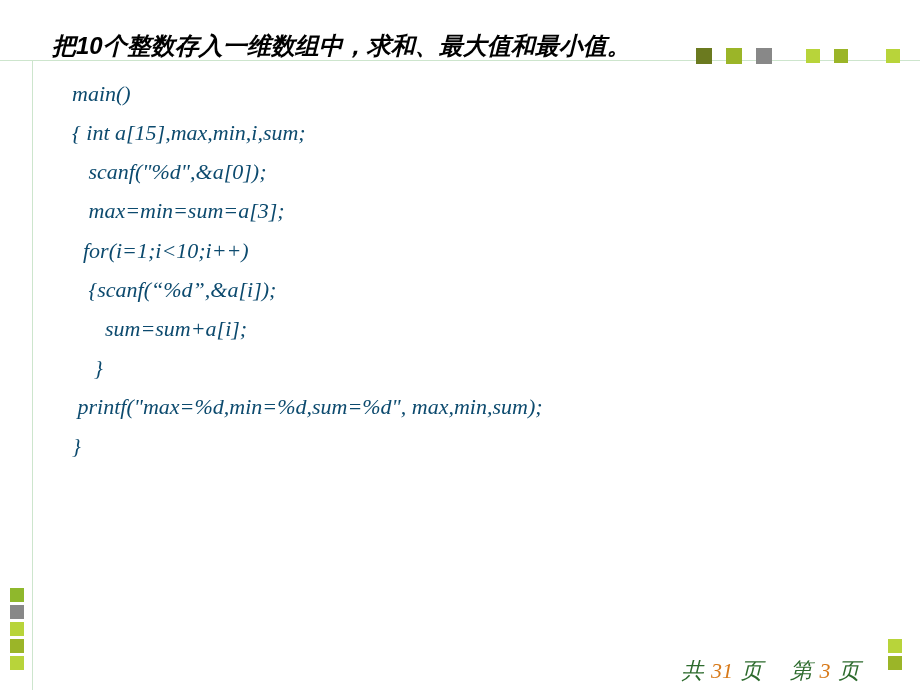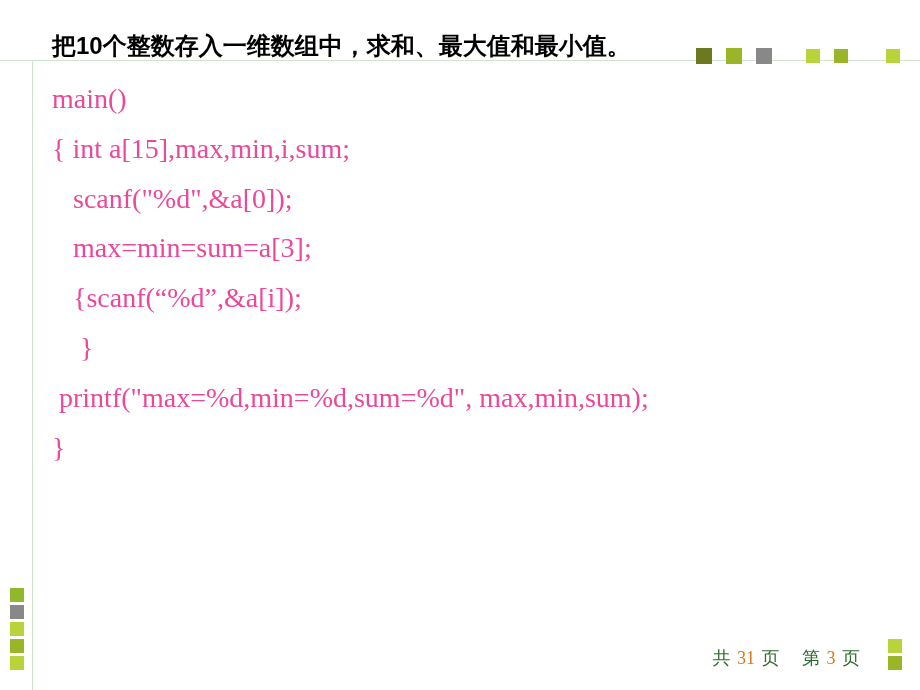--- a/index.html
+++ b/index.html
@@ -13,44 +13,46 @@
       background: #ffffff;
       font-family: "Times New Roman", "SimSun", serif;
       position: relative;
       overflow: hidden;
     }
     .slide {
       width: 100%;
       height: 100%;
       position: relative;
       padding: 30px 0 12px 0;
+      font-style: italic;
     }
     .title {
       font-size: 24px;
       font-weight: bold;
       color: #000;
       padding-left: 52px;
       margin-bottom: 12px;
       font-family: "SimHei", sans-serif;
     }
     .code-area {
       padding-left: 52px;
-      font-size: 28px;
+      font-size: 22px;
       line-height: 1.78;
-      color: #ec4899;
+      color: #0c4a6e;
       font-family: "Times New Roman", serif;
+      margin-left: 20px;
     }
     .code-line {
       white-space: pre;
     }
     .footer {
       position: absolute;
-      bottom: 20px;
+      bottom: 4px;
       right: 60px;
-      font-size: 18px;
+      font-size: 22px;
       color: #2d6b2d;
       font-family: "KaiTi", "SimSun", serif;
     }
     .footer .num {
       color: #d87a1a;
       margin: 0 2px;
     }
     .deco-top-right {
       position: absolute;
       top: 48px;
@@ -116,21 +118,23 @@
   <div class="border-line-top"></div>
   <div class="border-line-left"></div>
 
   <div class="title">把10个整数存入一维数组中，求和、最大值和最小值。</div>
 
   <div class="code-area">
     <div class="code-line">main()</div>
     <div class="code-line">{ int a[15],max,min,i,sum;</div>
     <div class="code-line">   scanf("%d",&amp;a[0]);</div>
     <div class="code-line">   max=min=sum=a[3];</div>
+    <div class="code-line">  for(i=1;i&lt;10;i++)</div>
     <div class="code-line">   {scanf(“%d”,&amp;a[i]);</div>
+    <div class="code-line">      sum=sum+a[i];</div>
     <div class="code-line">    }</div>
     <div class="code-line"> printf("max=%d,min=%d,sum=%d", max,min,sum);</div>
     <div class="code-line">}</div>
   </div>
 
   <div class="deco-top-right">
     <div class="top-row">
       <span class="sq sq-lg c-darkgreen"></span>
       <span class="sq sq-lg c-olive"></span>
       <span class="sq sq-lg c-gray"></span>

